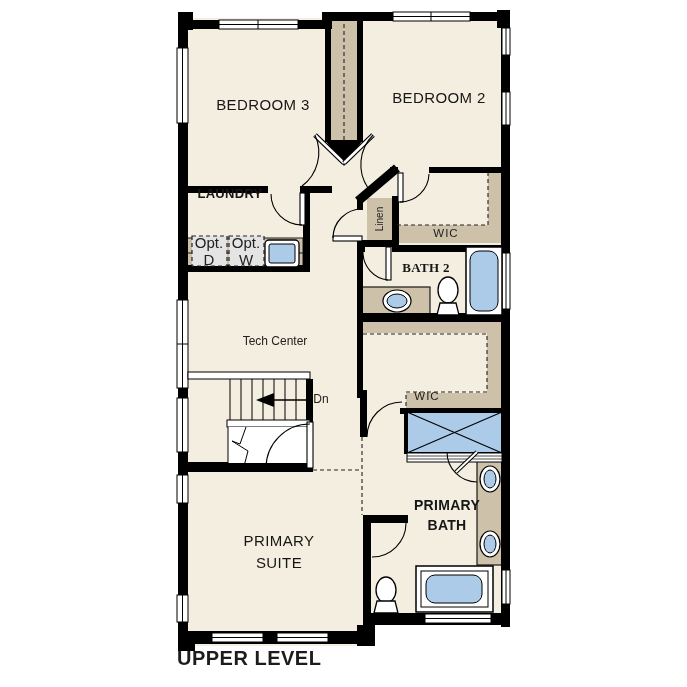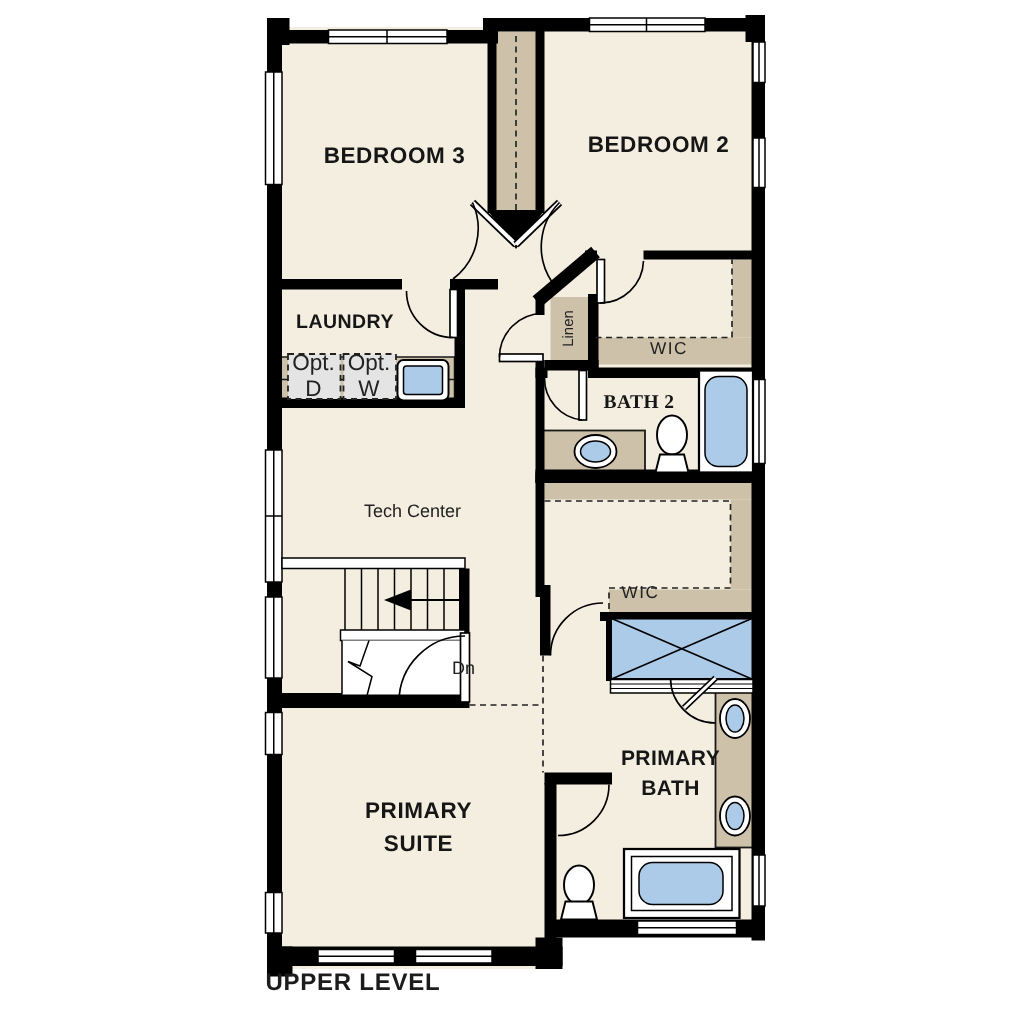--- a/index.html
+++ b/index.html
@@ -1,27 +1,27 @@
 <!DOCTYPE html>
 <html><head>
 <meta charset="utf-8">
 <style>
   html,body{margin:0;padding:0;background:#ffffff;}
   .plan-wrap{position:relative;width:687px;height:687px;background:#ffffff;overflow:hidden;
              font-family:"Liberation Sans", sans-serif;}
   svg{position:absolute;left:0;top:0;}
   .lbl{position:absolute;transform:translate(-50%,-50%);color:#161616;text-align:center;
        white-space:pre-line;line-height:1.4;pointer-events:none;}
-  .room{font-weight:bold;font-size:15px;letter-spacing:.4px;padding-left:12px;}
+  .room{font-weight:normal;font-size:15px;letter-spacing:.4px;padding-left:12px;}
   .room-sm{font-weight:bold;font-size:13px;letter-spacing:.3px;}
   .plain{font-weight:normal;font-size:12px;color:#222;}
   .tiny{font-weight:normal;font-size:11.5px;letter-spacing:1px;color:#222;margin-top:32px;}
   .opt{font-weight:normal;font-size:15px;line-height:1.15;color:#222;}
   .linen{font-weight:normal;font-size:10px;color:#222;transform:translate(-50%,-50%) rotate(-90deg);}
-  .title{position:absolute;left:177px;top:647px;font-weight:bold;font-size:16px;
+  .title{position:absolute;left:177px;top:647px;font-weight:bold;font-size:20px;
          letter-spacing:.5px;color:#1c1c1c;}
 </style>
 </head>
 <body>
 
 <div class="plan-wrap">
 
 <svg width="687" height="687" viewBox="0 0 687 687">
 
   <g>
@@ -261,27 +261,27 @@
   </g>
 
   <g>
     <rect x="192" y="236" width="35" height="30" fill="#e4e4e4" stroke="#222" stroke-width="1.2" stroke-dasharray="4,3"></rect>
     <rect x="229" y="236" width="35" height="30" fill="#e4e4e4" stroke="#222" stroke-width="1.2" stroke-dasharray="4,3"></rect>
   </g>
 </svg>
 
   <div class="lbl room" style="left:257px;top:104px;">BEDROOM 3</div>
   <div class="lbl room" style="left:433px;top:97px;text-align:right;">BEDROOM 2</div>
-  <div class="lbl room-sm" style="left:230px;top:215px;">LAUNDRY</div>
+  <div class="lbl room-sm" style="left:230px;top:194px;">LAUNDRY</div>
   <div class="lbl tiny" style="left:446px;top:201px;">WIC</div>
   <div class="lbl linen" style="left:380px;top:219px;">Linen</div>
   <div class="lbl room-sm" style="left:426px;top:268px;font-family:Liberation Serif, serif;">BATH 2</div>
   <div class="lbl plain" style="left:275px;top:341px;">Tech Center</div>
   <div class="lbl tiny" style="left:427px;top:364px;">WIC</div>
-  <div class="lbl plain" style="left:309px;top:399px;margin-top:47px;">Dn</div>
+  <div class="lbl plain" style="left:321px;top:399px;">Dn</div>
   <div class="lbl room-sm" style="left:447px;top:515px;font-size:14px;line-height:1.45;">PRIMARY
 BATH</div>
   <div class="lbl room" style="left:273px;top:552px;line-height:1.45;">PRIMARY
 SUITE</div>
   <div class="lbl opt" style="left:209px;top:251px;">Opt.
 D</div>
   <div class="lbl opt" style="left:246px;top:251px;">Opt.
 W</div>
   <div class="title">UPPER LEVEL</div>
 </div>

